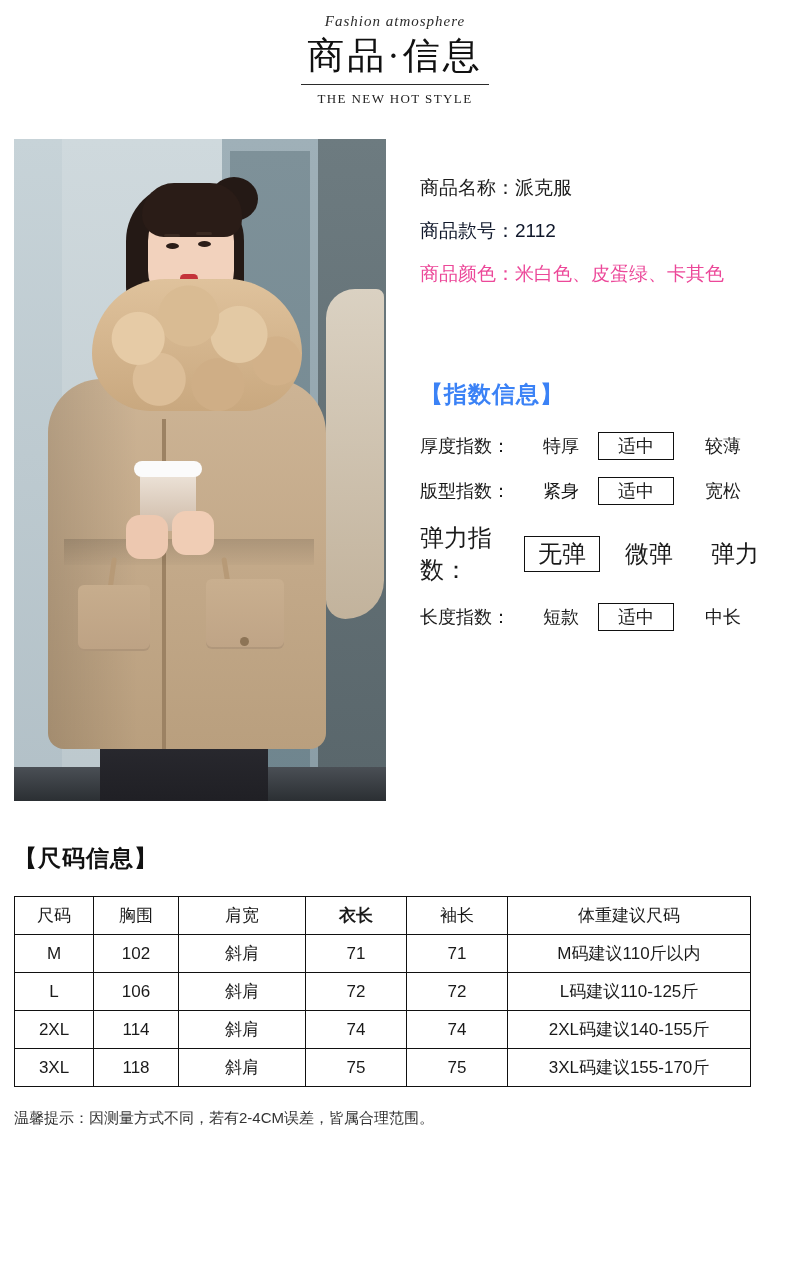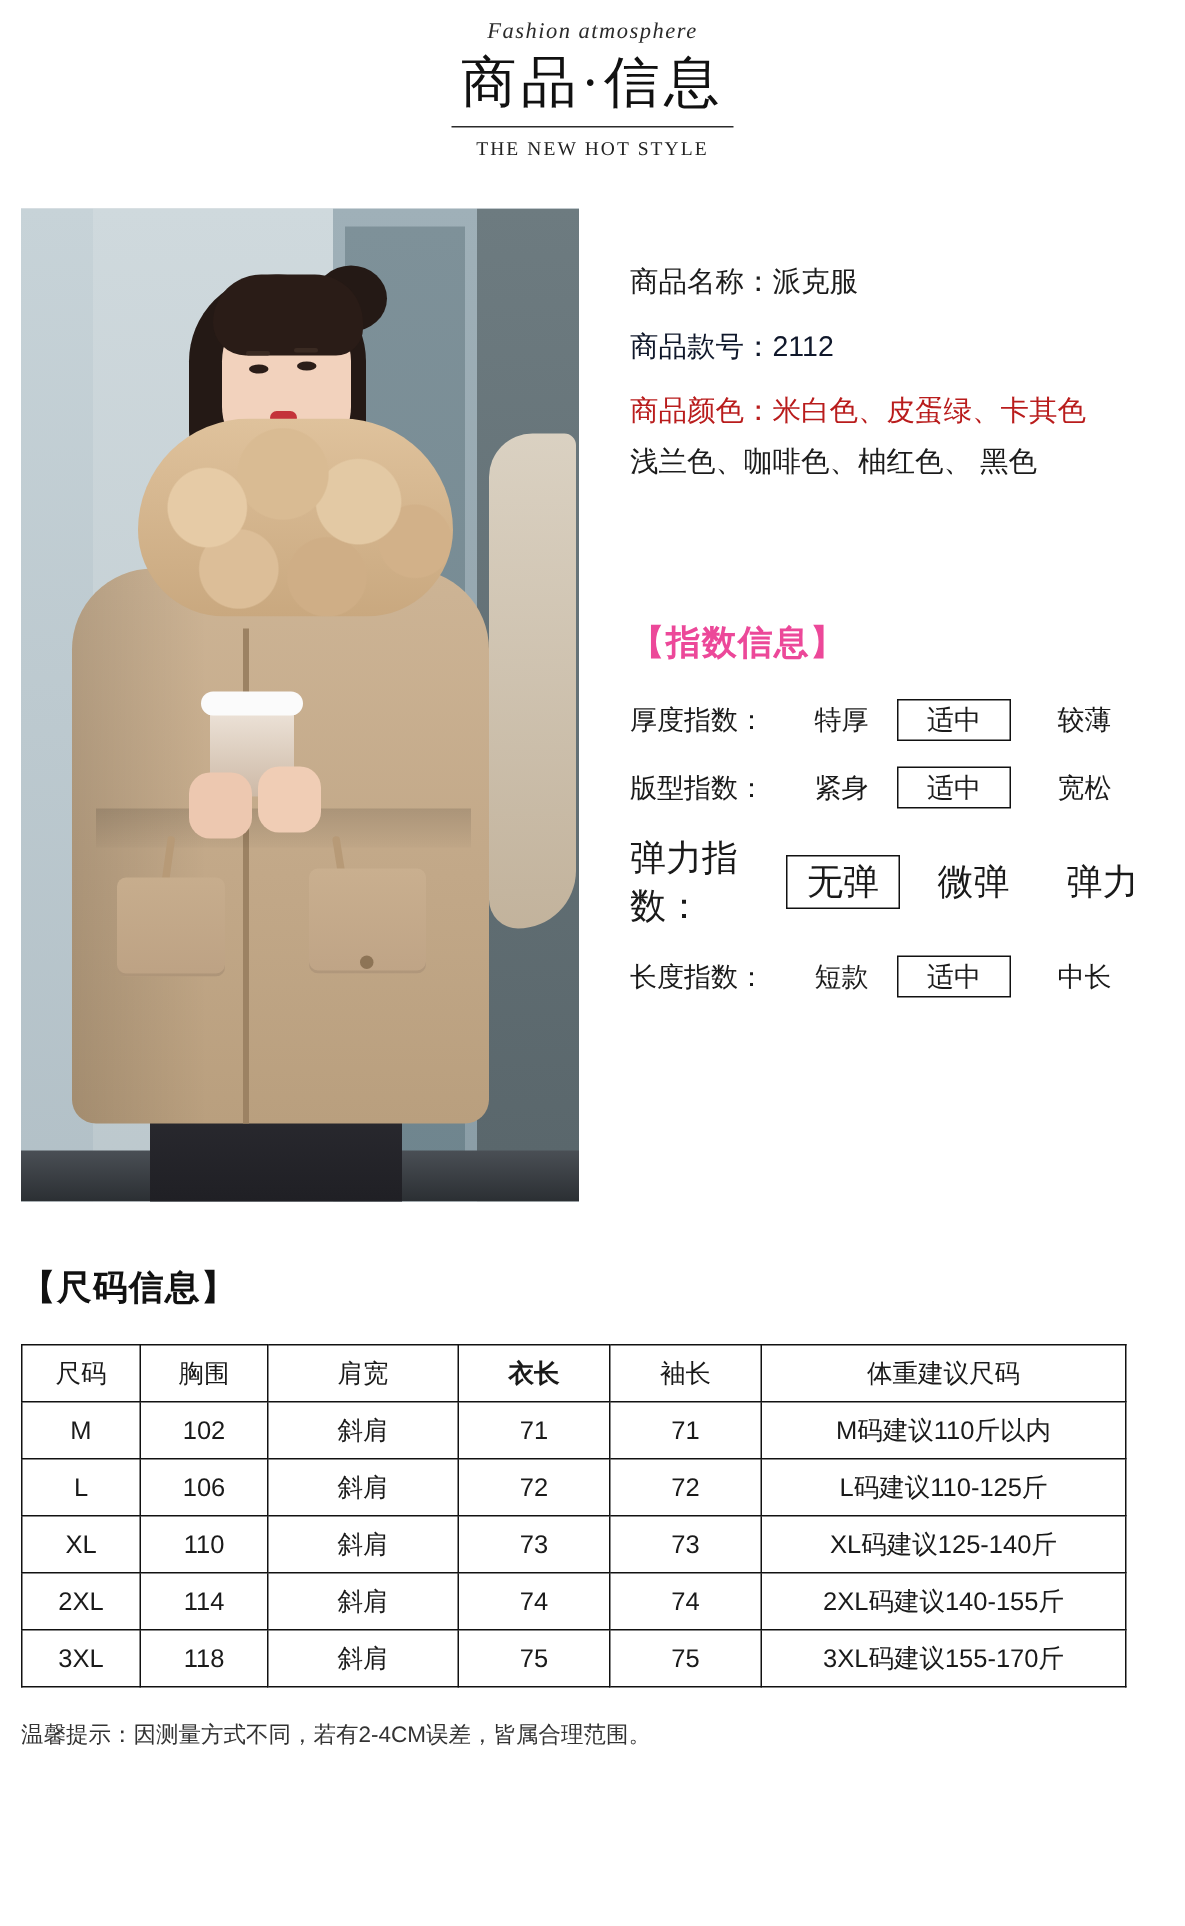--- a/index.html
+++ b/index.html
@@ -175,27 +175,26 @@
   <div class="info-wrap">
 
 
     <div style="margin-top:22px;">
       <div style="font-size:19px;color:#1c1c1c;margin-bottom:17px;">
         <span>商品名称：</span><span>派克服</span>
       </div>
       <div style="font-size:19px;color:#0f172a;margin-bottom:17px;">
         <span>商品款号：</span><span>2112</span>
       </div>
-      <div style="font-size:19px;color:#b91c1c;margin-bottom:8px;">
+      <div style="font-size:19px;color:#ec4899;margin-bottom:8px;">
         <span>商品颜色：</span><span>米白色、皮蛋绿、卡其色</span>
       </div>
-      <div style="font-size:19px;color:#1c1c1c;">浅兰色、咖啡色、柚红色、 黑色</div>
     </div>
 
-    <div style="font-size:23px;font-weight:bold;color:#ec4899;letter-spacing:1px;margin-top:92px;">【指数信息】</div>
+    <div style="font-size:23px;font-weight:bold;color:#3b82f6;letter-spacing:1px;margin-top:92px;">【指数信息】</div>
 
     <div style="margin-top:22px;">
 
       <div style="display:flex;align-items:center;font-size:18px;margin-bottom:17px;">
         <span style="width:104px;">厚度指数：</span>
         <span style="width:74px;text-align:center;">特厚</span>
         <span style="width:74px;text-align:center;border:1.5px solid #111;padding:1px 0;">适中</span>
         <span style="width:74px;text-align:center;margin-left:12px;">较薄</span>
       </div>
 
@@ -250,28 +249,20 @@
       </tr>
       <tr>
         <td style="border:1.5px solid #111;padding:7px 0;text-align:center;">L</td>
         <td style="border:1.5px solid #111;padding:7px 0;text-align:center;">106</td>
         <td style="border:1.5px solid #111;padding:7px 0;text-align:center;">斜肩</td>
         <td style="border:1.5px solid #111;padding:7px 0;text-align:center;">72</td>
         <td style="border:1.5px solid #111;padding:7px 0;text-align:center;">72</td>
         <td style="border:1.5px solid #111;padding:7px 0;text-align:center;">L码建议110-125斤</td>
       </tr>
       <tr>
-        <td style="border:1.5px solid #111;padding:7px 0;text-align:center;">XL</td>
-        <td style="border:1.5px solid #111;padding:7px 0;text-align:center;">110</td>
-        <td style="border:1.5px solid #111;padding:7px 0;text-align:center;">斜肩</td>
-        <td style="border:1.5px solid #111;padding:7px 0;text-align:center;">73</td>
-        <td style="border:1.5px solid #111;padding:7px 0;text-align:center;">73</td>
-        <td style="border:1.5px solid #111;padding:7px 0;text-align:center;">XL码建议125-140斤</td>
-      </tr>
-      <tr>
         <td style="border:1.5px solid #111;padding:7px 0;text-align:center;">2XL</td>
         <td style="border:1.5px solid #111;padding:7px 0;text-align:center;">114</td>
         <td style="border:1.5px solid #111;padding:7px 0;text-align:center;">斜肩</td>
         <td style="border:1.5px solid #111;padding:7px 0;text-align:center;">74</td>
         <td style="border:1.5px solid #111;padding:7px 0;text-align:center;">74</td>
         <td style="border:1.5px solid #111;padding:7px 0;text-align:center;">2XL码建议140-155斤</td>
       </tr>
       <tr>
         <td style="border:1.5px solid #111;padding:7px 0;text-align:center;">3XL</td>
         <td style="border:1.5px solid #111;padding:7px 0;text-align:center;">118</td>

